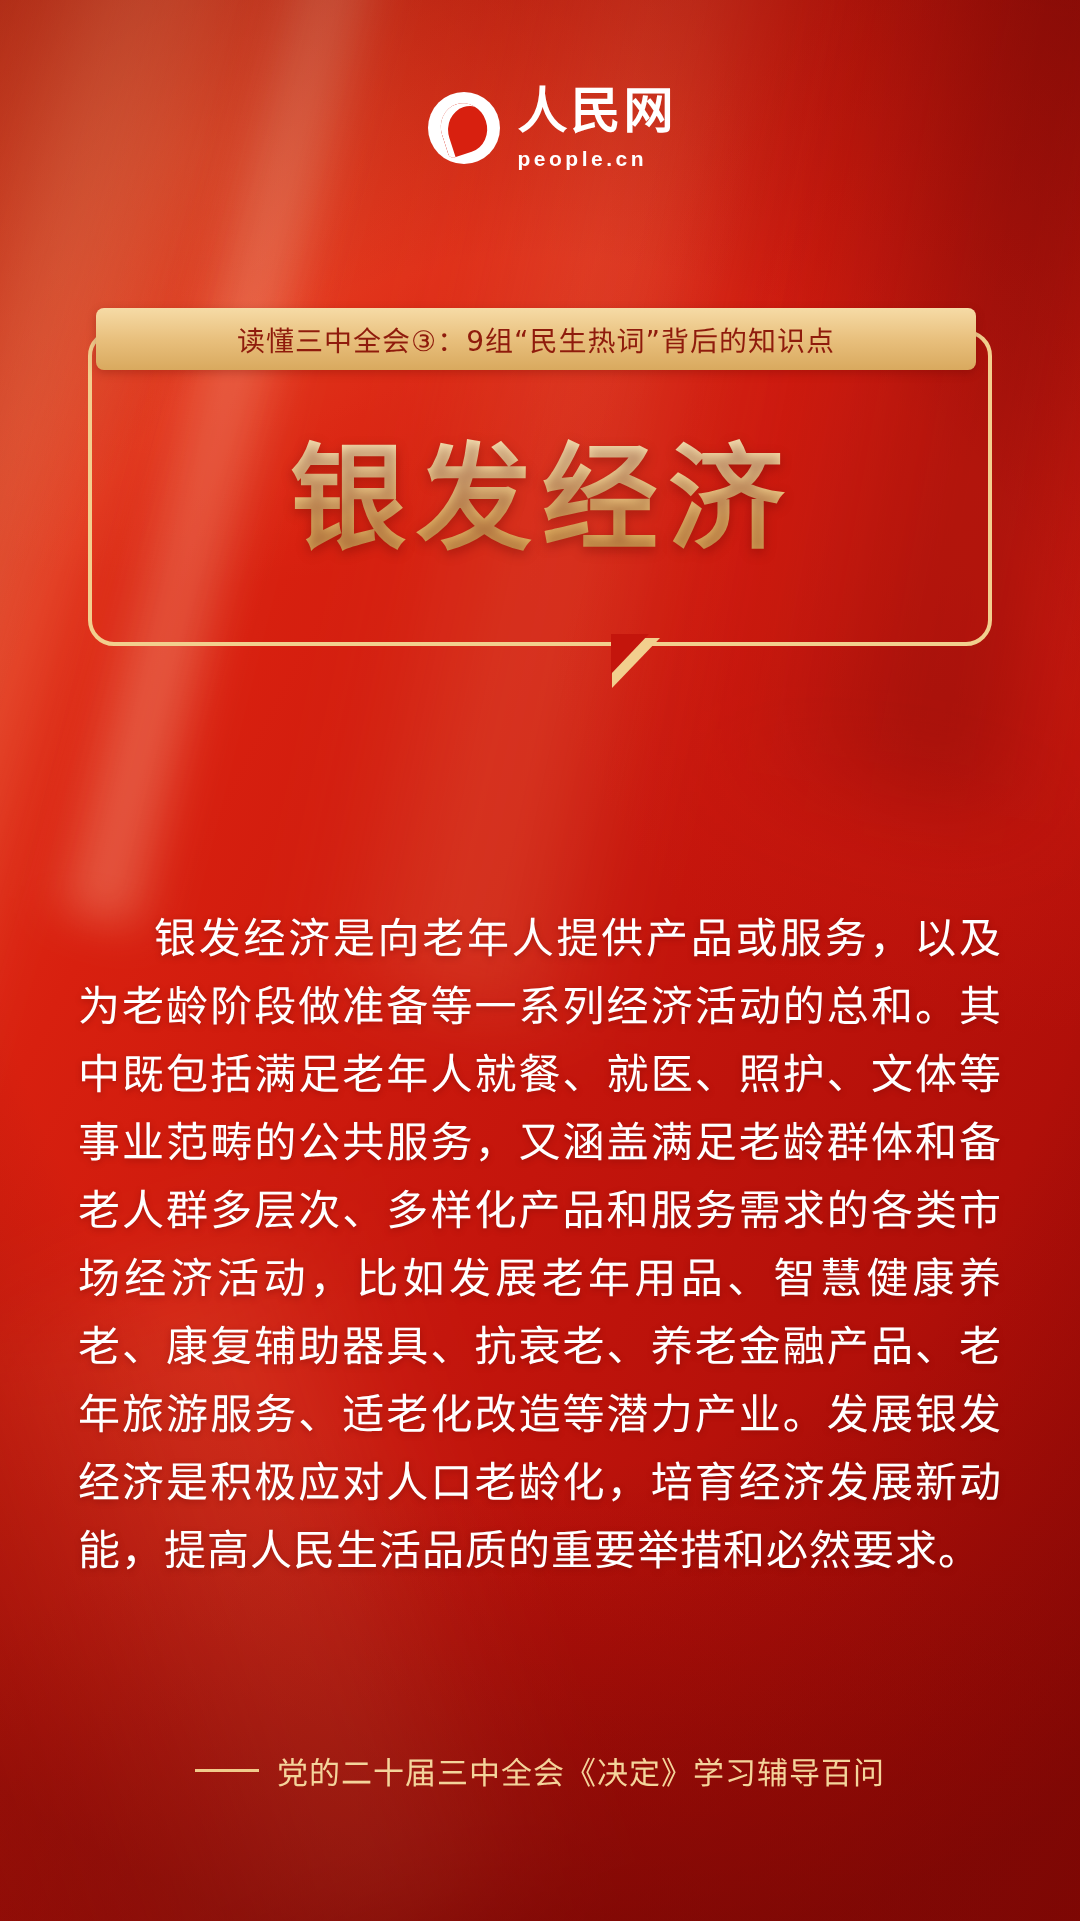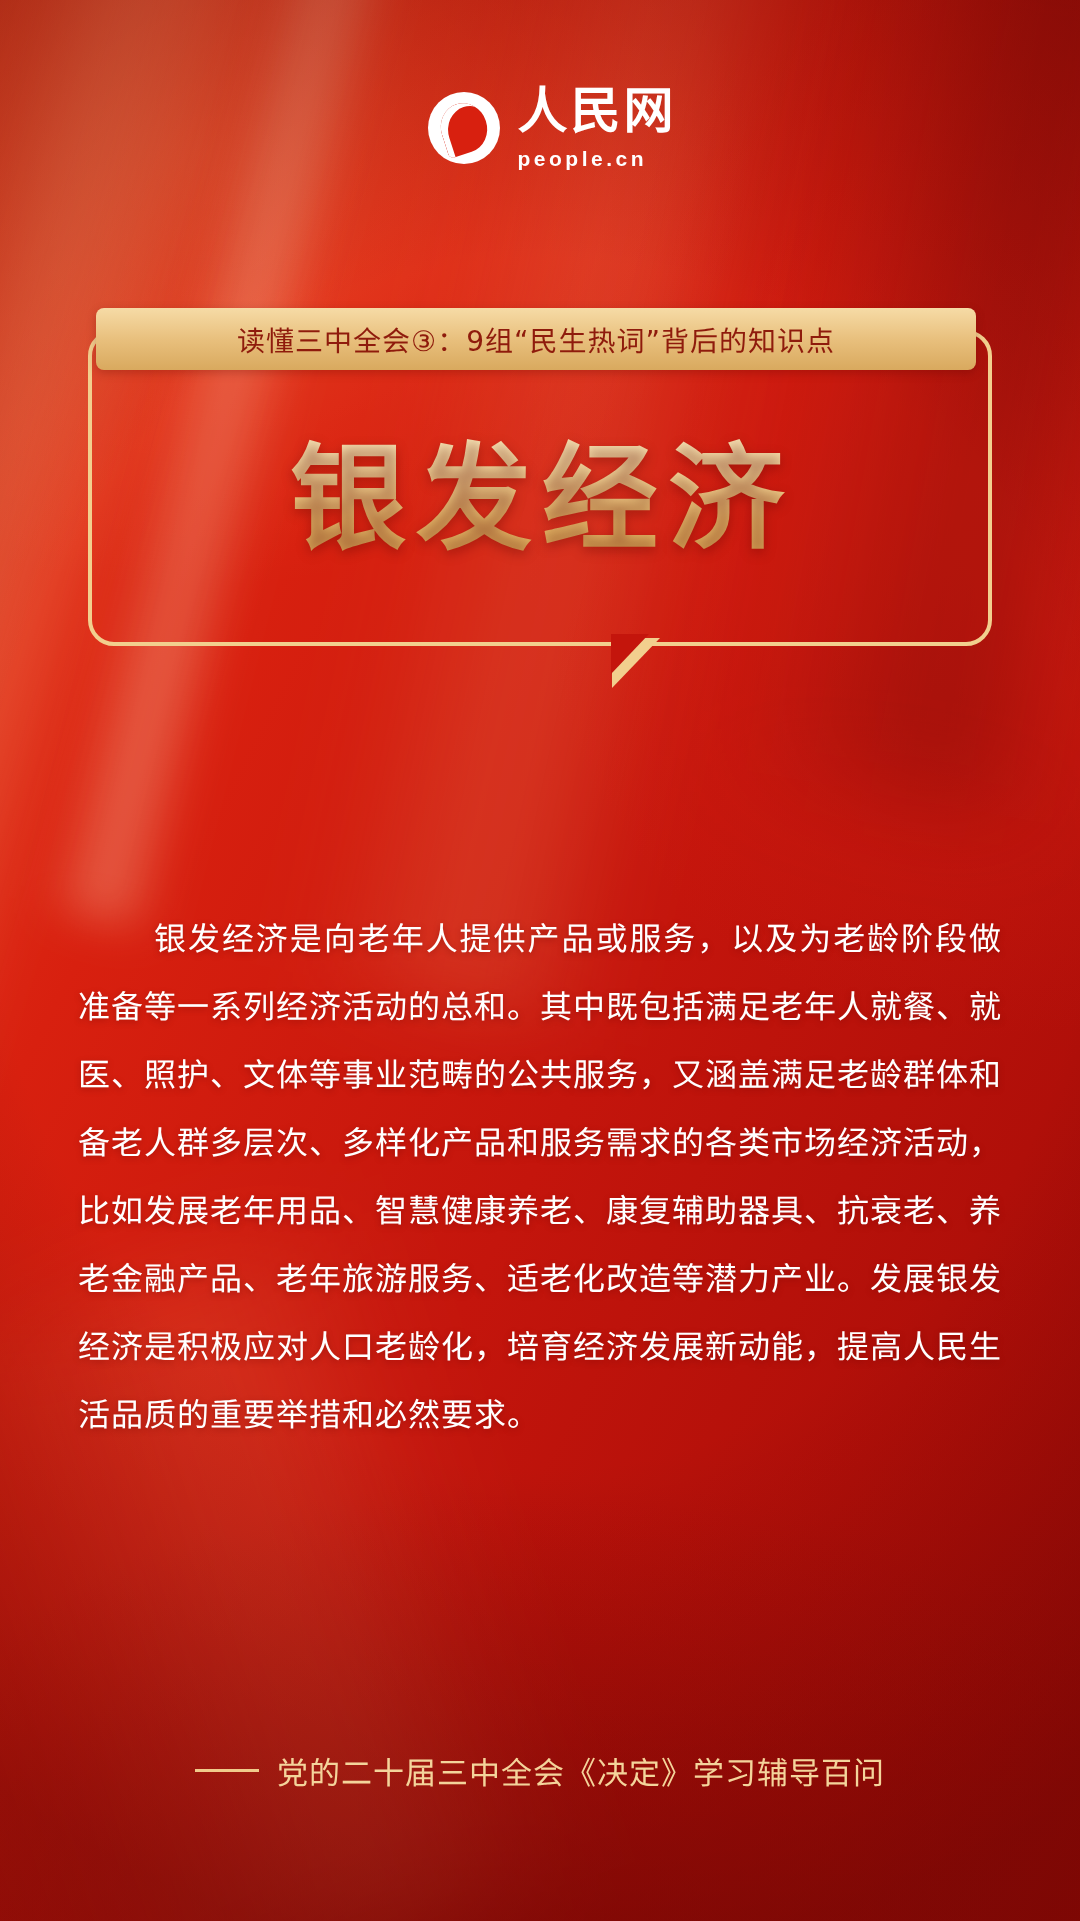--- a/index.html
+++ b/index.html
@@ -179,21 +179,21 @@
     text-shadow: 0 4px 12px rgba(90,6,3,0.35);
   }
 
   
   .body-copy {
     position: absolute;
     top: 905px;
     left: 78px;
     width: 924px;
     color: #ffffff;
-    font-size: 32px;
+    font-size: 42px;
     line-height: 68px;
     letter-spacing: 1px;
     text-align: justify;
     text-indent: 76px;
     font-family: "DejaVu Sans", sans-serif;
     text-shadow: 0 2px 6px rgba(110,8,4,0.4);
   }
 
   
   .footer {

